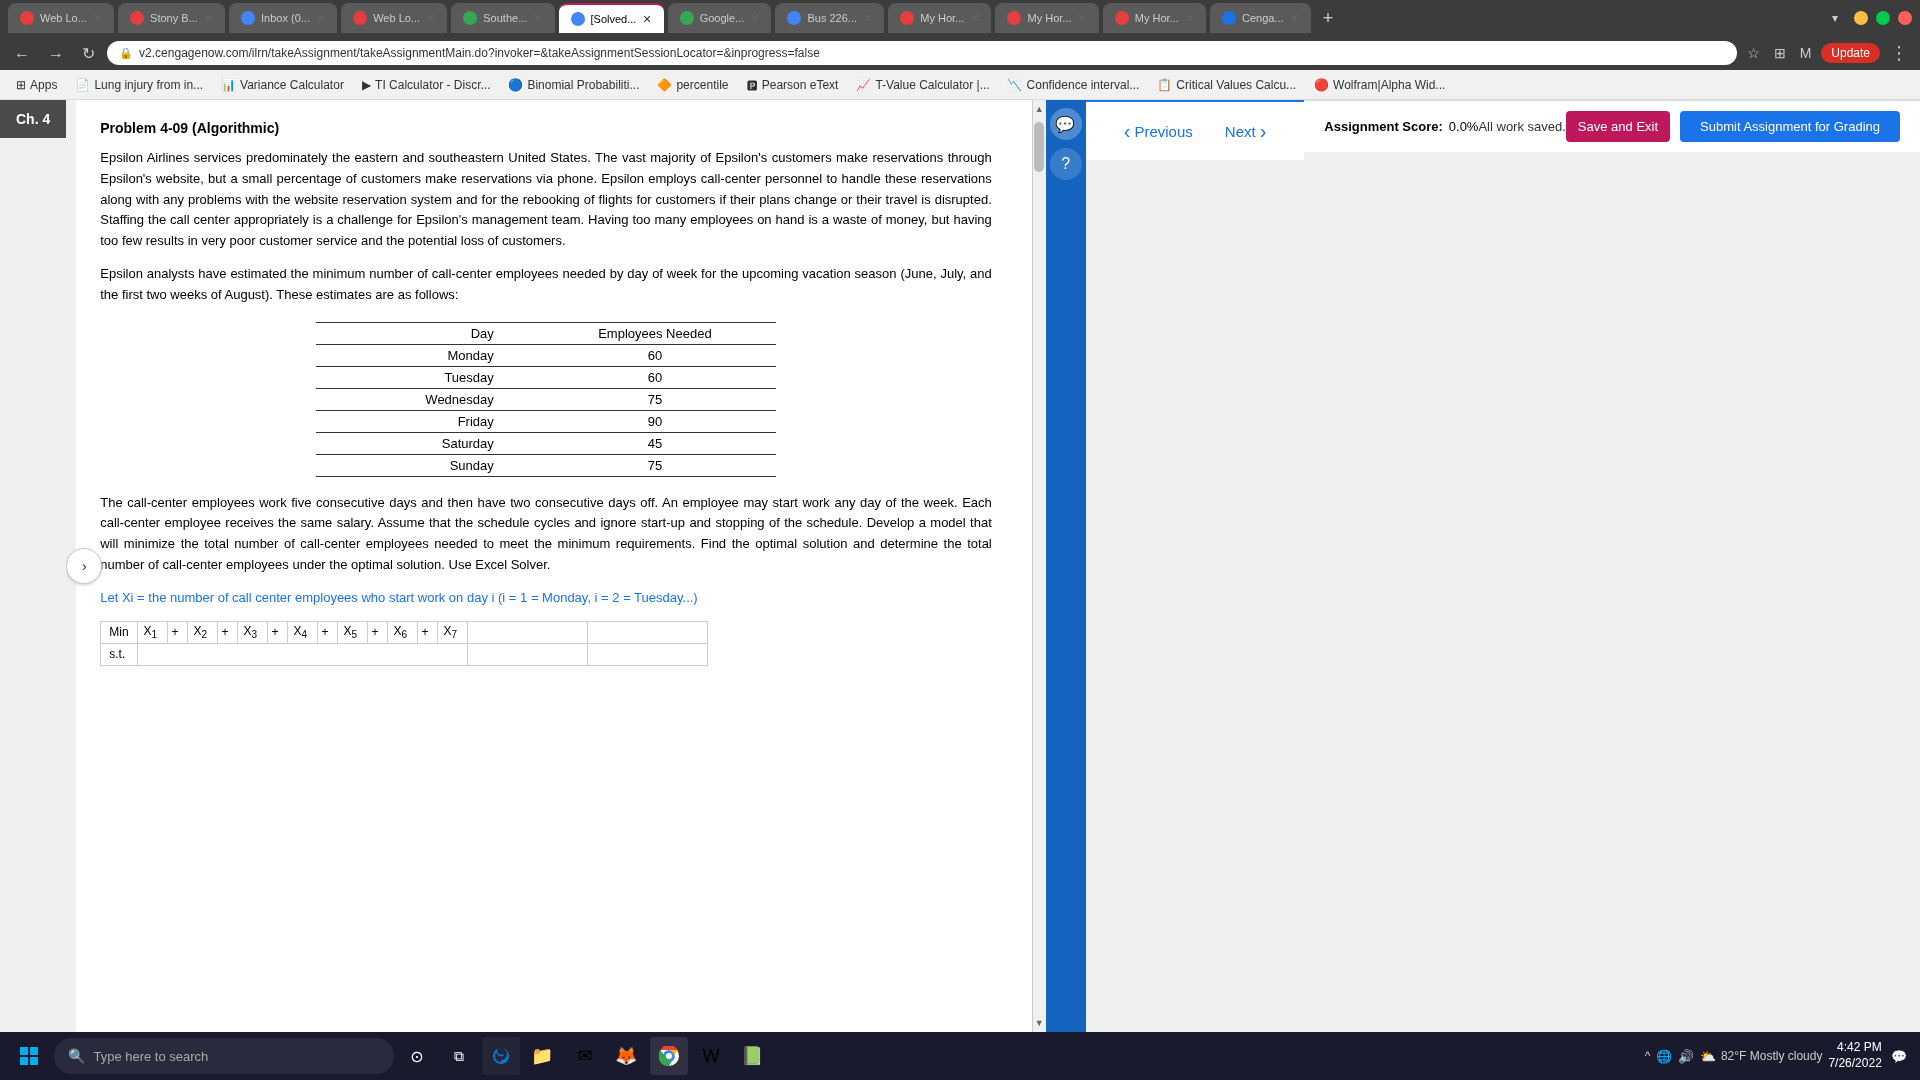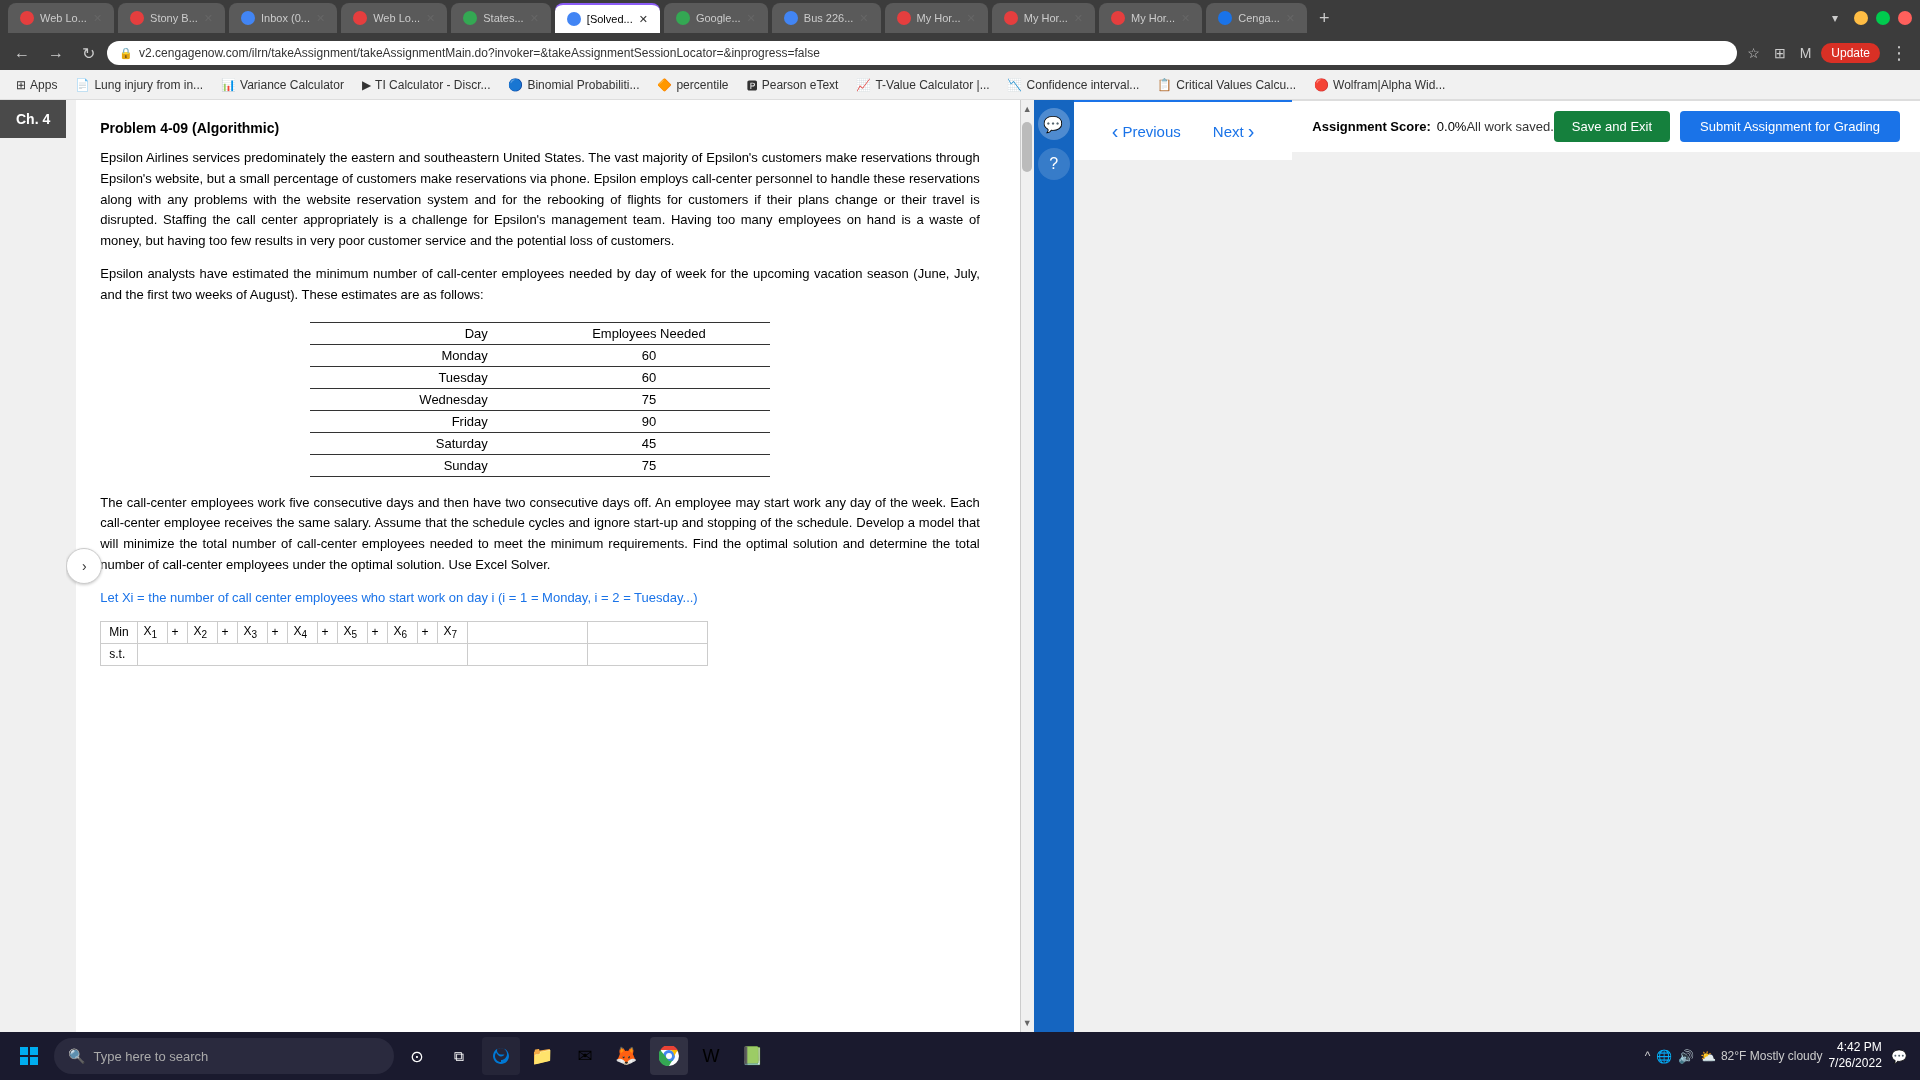--- a/index.html
+++ b/index.html
@@ -67,24 +67,24 @@
       <span style="font-size:11px; overflow:hidden; text-overflow:ellipsis; white-space:nowrap;">Inbox (0...</span>
       <span class="tab-close">✕</span>
     </div>
     <div class="tab inactive">
       <div class="tab-icon" style="background:#e53e3e;"></div>
       <span style="font-size:11px; overflow:hidden; text-overflow:ellipsis; white-space:nowrap;">Web Lo...</span>
       <span class="tab-close">✕</span>
     </div>
     <div class="tab inactive">
       <div class="tab-icon" style="background:#34a853;"></div>
-      <span style="font-size:11px; overflow:hidden; text-overflow:ellipsis; white-space:nowrap;">States...</span>
-      <span class="tab-close">✕</span>
-    </div>
-    <div class="tab active" style="border-top:2px solid #8b5cf6;">
+      <span style="font-size:11px; overflow:hidden; text-overflow:ellipsis; white-space:nowrap;">Southe...</span>
+      <span class="tab-close">✕</span>
+    </div>
+    <div class="tab active" style="border-top:2px solid #be185d;">
       <div class="tab-icon" style="background:#4285f4;"></div>
       <span style="font-size:11px; overflow:hidden; text-overflow:ellipsis; white-space:nowrap;">[Solved...</span>
       <span class="tab-close" style="color:#333;">✕</span>
     </div>
     <div class="tab inactive">
       <div class="tab-icon" style="background:#34a853;"></div>
       <span style="font-size:11px; overflow:hidden; text-overflow:ellipsis; white-space:nowrap;">Google...</span>
       <span class="tab-close">✕</span>
     </div>
     <div class="tab inactive">
@@ -295,21 +295,21 @@
       <button style="display:flex; align-items:center; gap:4px; background:none; border:none; color:#1a73e8; font-size:15px; cursor:pointer; font-weight:500; padding:10px 14px;">
         <span>Next</span>
         <span style="font-size:20px; color:#1a73e8;">›</span>
       </button>
     </div>
 
     <div style="background:#fff; border-top:1px solid #ddd; height:52px; display:flex; align-items:center; padding:0 20px;">
       <span style="font-size:13px; font-weight:bold;">Assignment Score:</span>
       <span style="font-size:13px; margin-left:6px;">0.0%</span>
       <span style="flex:1; text-align:center; font-size:13px; color:#333;">All work saved.</span>
-      <button style="background:#15803d; color:#fff; border:none; border-radius:4px; padding:8px 18px; font-size:13px; cursor:pointer; margin-right:10px;">Save and Exit</button>
+      <button style="background:#be185d; color:#fff; border:none; border-radius:4px; padding:8px 12px; font-size:13px; cursor:pointer; margin-right:10px;">Save and Exit</button>
       <button style="background:#1a73e8; color:#fff; border:none; border-radius:4px; padding:8px 20px; font-size:13px; cursor:pointer; font-weight:500;">Submit Assignment for Grading</button>
     </div>
   </div>
 
   <div style="background:#1a1a2e; height:48px; display:flex; align-items:center; padding:0 8px; gap:4px; flex-shrink:0;">
 
     <button style="width:42px; height:42px; background:none; border:none; color:#fff; font-size:20px; cursor:pointer; display:flex; align-items:center; justify-content:center; border-radius:4px;">
       <svg width="18" height="18" viewBox="0 0 18 18">
         <rect x="0" y="0" width="8" height="8" fill="#00adef"></rect>
         <rect x="10" y="0" width="8" height="8" fill="#00adef"></rect>

